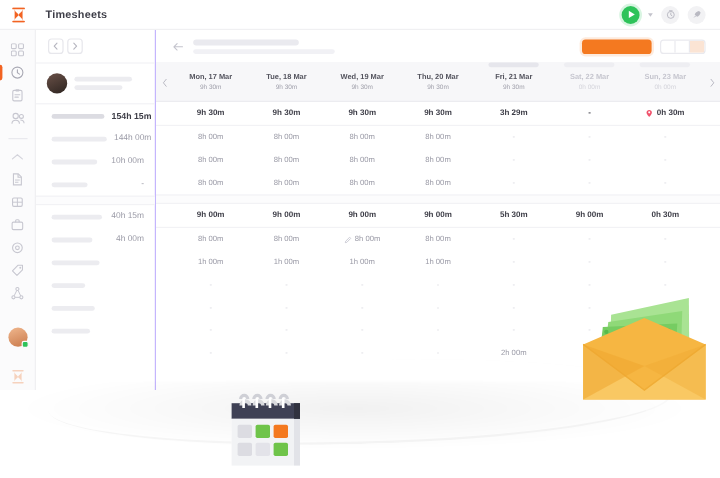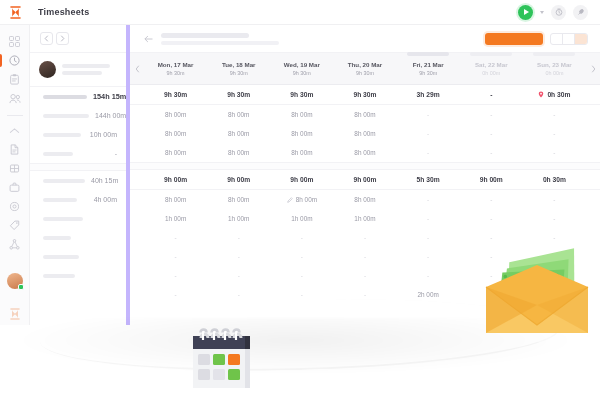--- a/index.html
+++ b/index.html
@@ -111,21 +111,21 @@
     width: 30px; height: 22px;
     display:flex;align-items:center;justify-content:center;
     color: #f6d2bd;
   }
 
   
   .listpanel {
     position: absolute; left: 30px; top: 25px;
     width: 100px; height: 300px;
     background: #ffffff;
-    border-right: 4px solid #c4b5fd;
+    border-right: 1px solid #c4b5fd;
     text-align: center;
   }
   .pager {
     height: 28px; display:flex; align-items:center; gap:3px;
     padding-left: 10px;
     border-bottom: 1px solid #f2f2f5;
   }
   .pager-btn {
     width: 13px; height: 13px; border:1px solid #e7e7ec; border-radius:3px;
     background:#fff; display:flex;align-items:center;justify-content:center;

